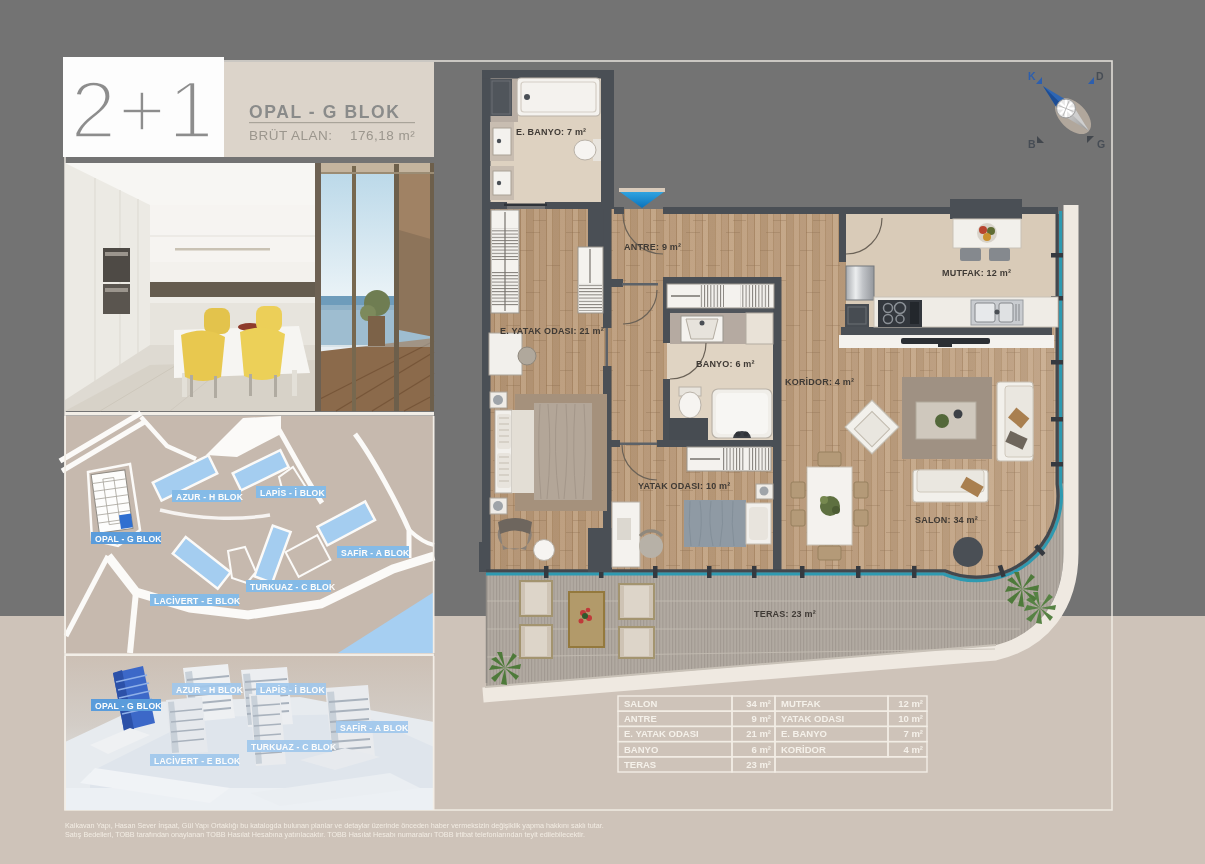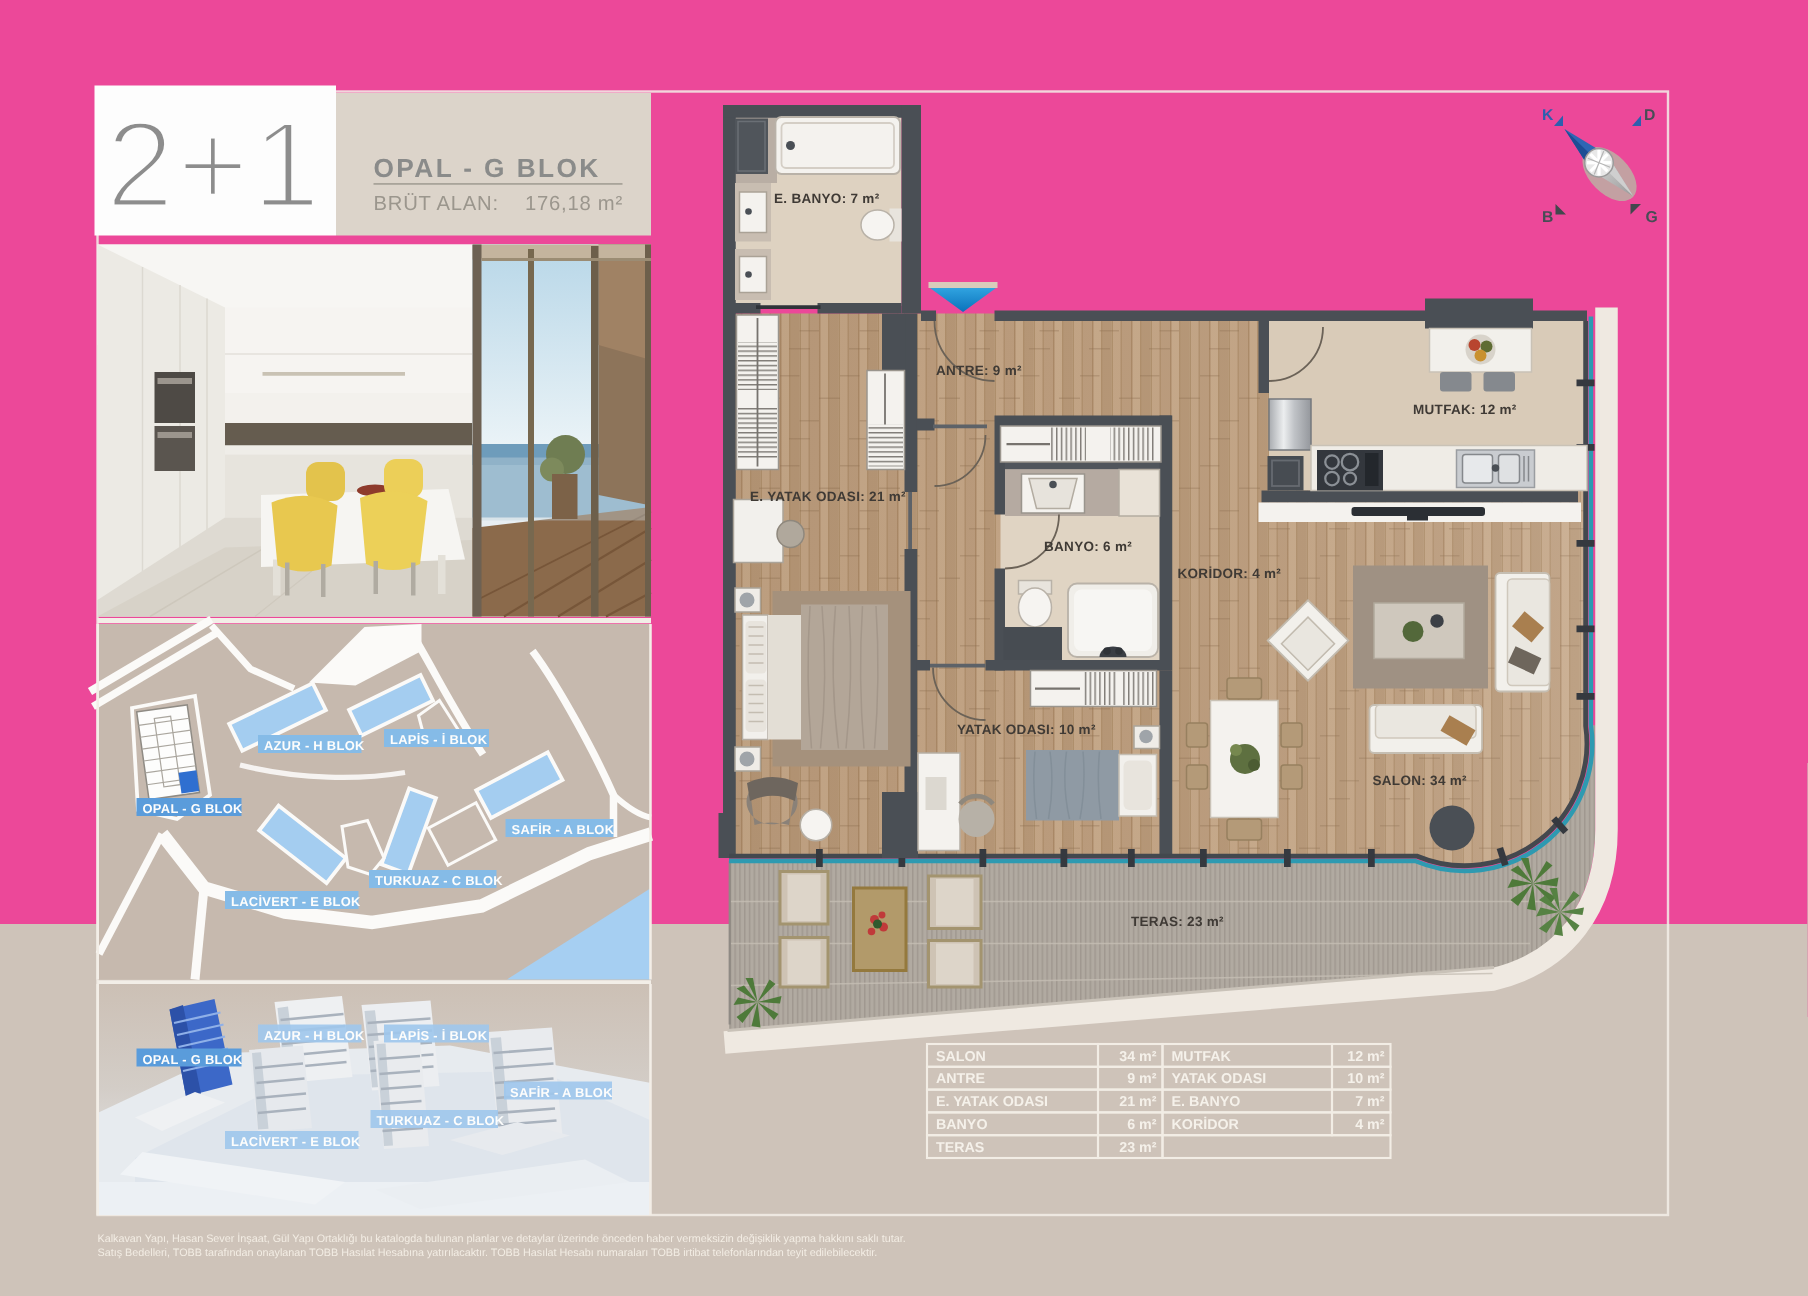--- a/index.html
+++ b/index.html
@@ -1,17 +1,17 @@
 <!DOCTYPE html>
 <html><head>
 <meta charset="utf-8">
 <style>
   html,body{margin:0;padding:0;background:#cec3b9;width:1205px;height:864px;overflow:hidden;}
   *{font-family:"Liberation Sans", sans-serif;}
-  #page{position:relative;width:1205px;height:616px;background:#ec4899;}
+  #page{position:relative;width:1205px;height:616px;background:#737373;}
   svg{position:absolute;left:0;top:0;}
 </style>
 </head>
 <body>
 <div id="page">
 <svg width="1205" height="864" viewBox="0 0 1205 864">
 <defs>
   <pattern id="wood" width="26" height="200" patternUnits="userSpaceOnUse">
     <rect width="26" height="200" fill="#bfa183"></rect>
     <rect x="0" width="6" height="200" fill="#c6a98a"></rect>

